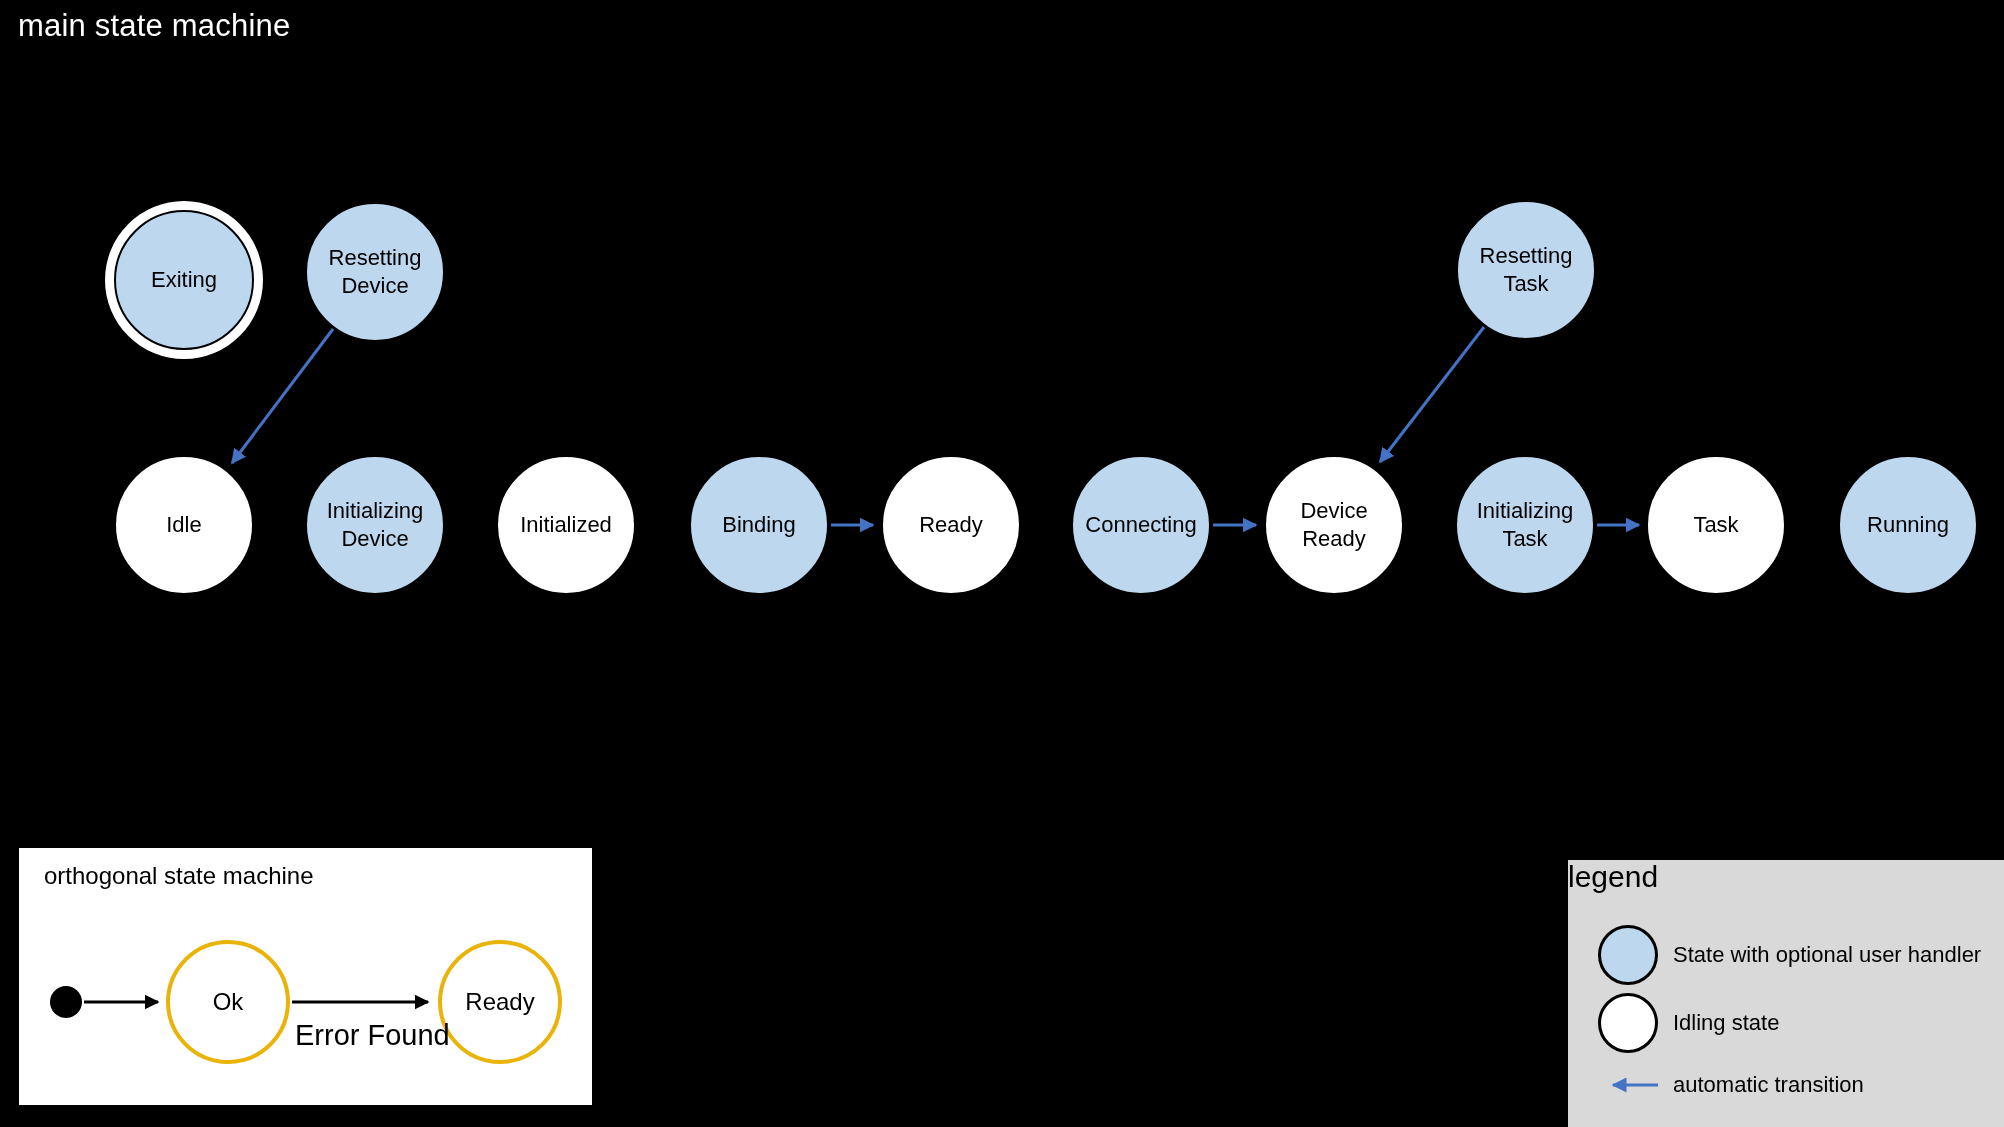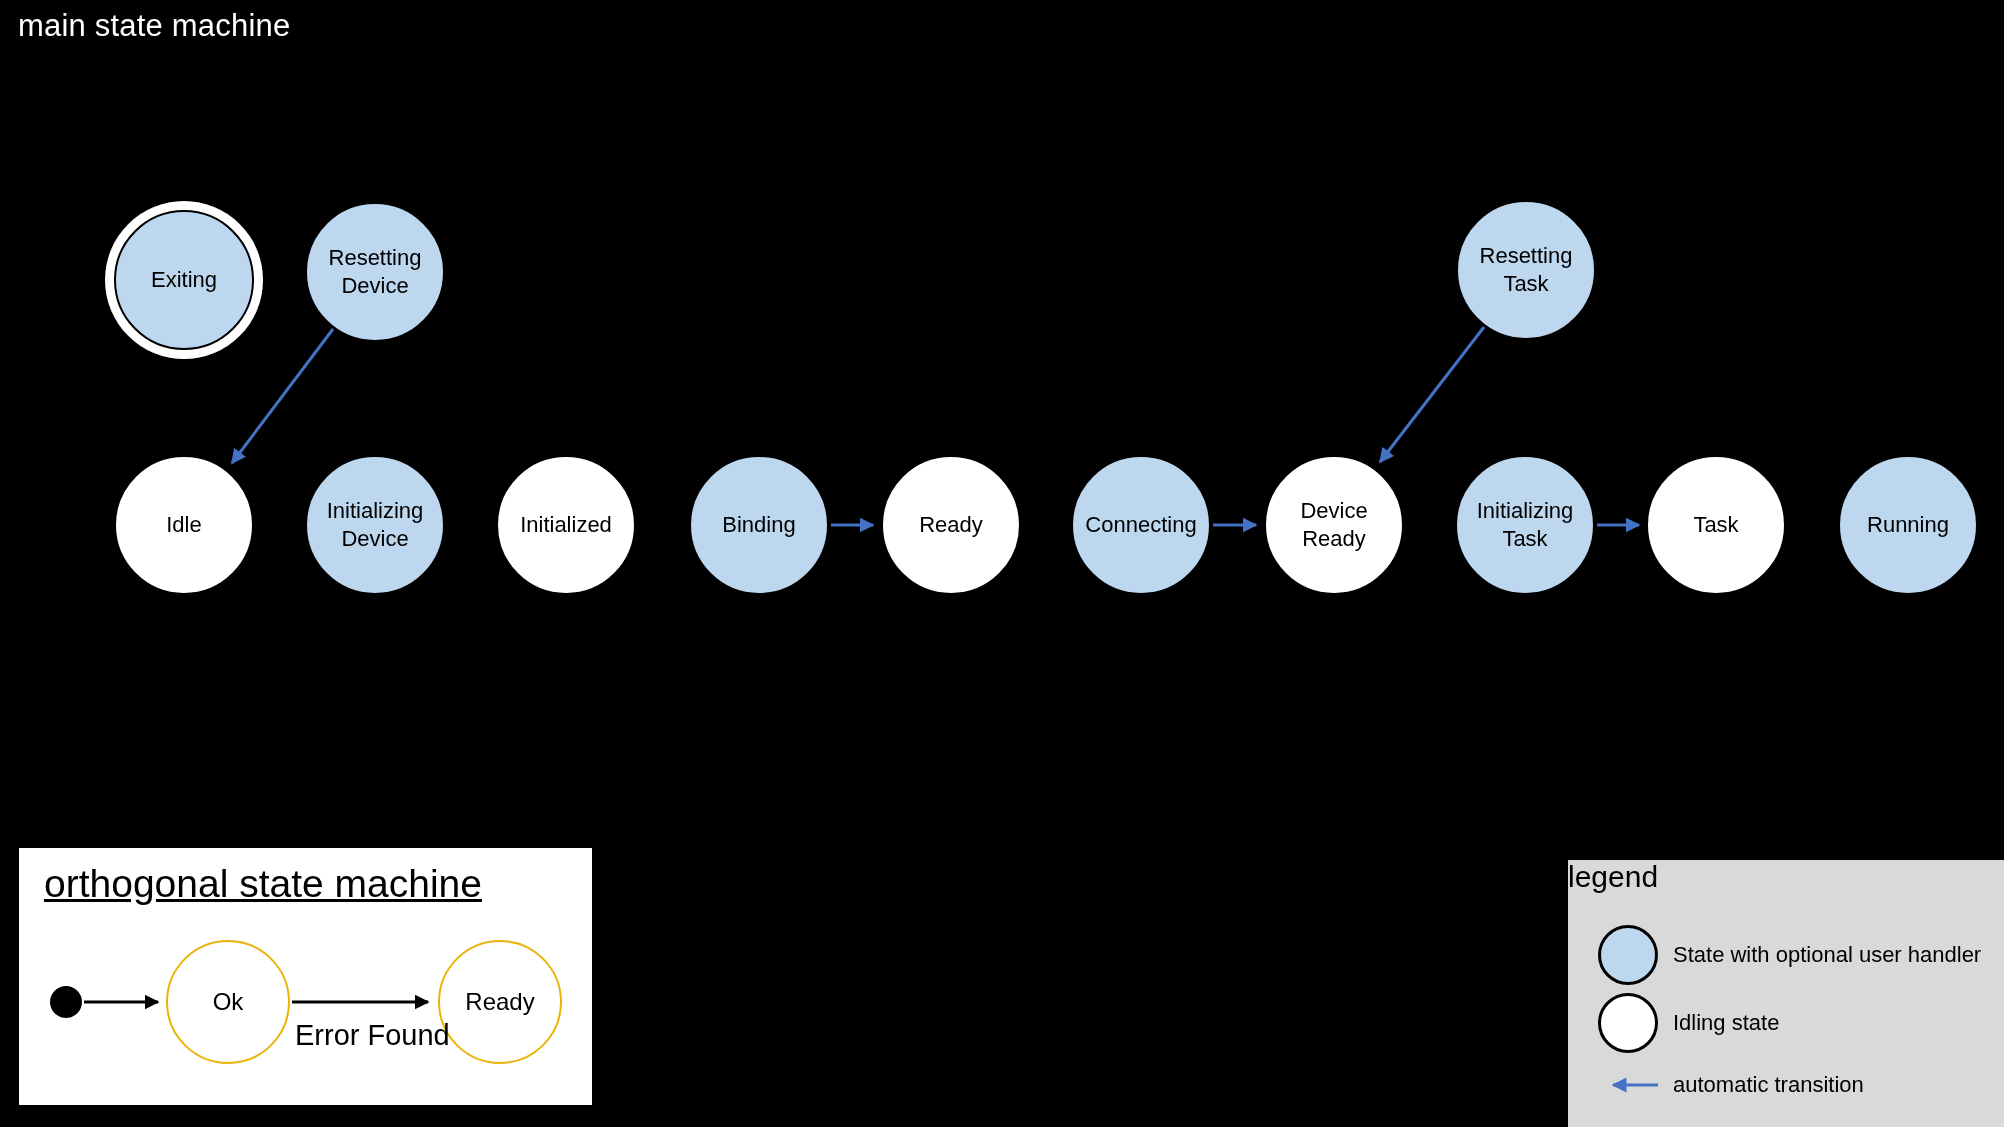--- a/index.html
+++ b/index.html
@@ -31,25 +31,25 @@
   .state.idle{background:#fff;}
   .state.final{box-shadow:0 0 0 9px #fff;}
 
   
   .ortho-box{
     position:absolute;left:19px;top:848px;width:573px;height:257px;
     background:#fff;z-index:1;
   }
   .ortho-title{
     position:absolute;left:44px;top:862px;
-    color:#000;font-size:39px;z-index:3;white-space:nowrap;text-decoration:underline;
+    color:#000;font-size:24px;z-index:3;white-space:nowrap;
   }
   .sub-state{
     position:absolute;width:124px;height:124px;border-radius:50%;
-    box-sizing:border-box;border:2px solid #eab308;background:#fff;
+    box-sizing:border-box;border:4px solid #eab308;background:#fff;
     display:flex;align-items:center;justify-content:center;text-align:left;
     font-size:24px;color:#000;z-index:3;
   }
   .transition-label{
     position:absolute;left:295px;top:1019px;
     color:#000;font-size:29px;z-index:3;white-space:nowrap;
   }
 
   
   .legend-box{

